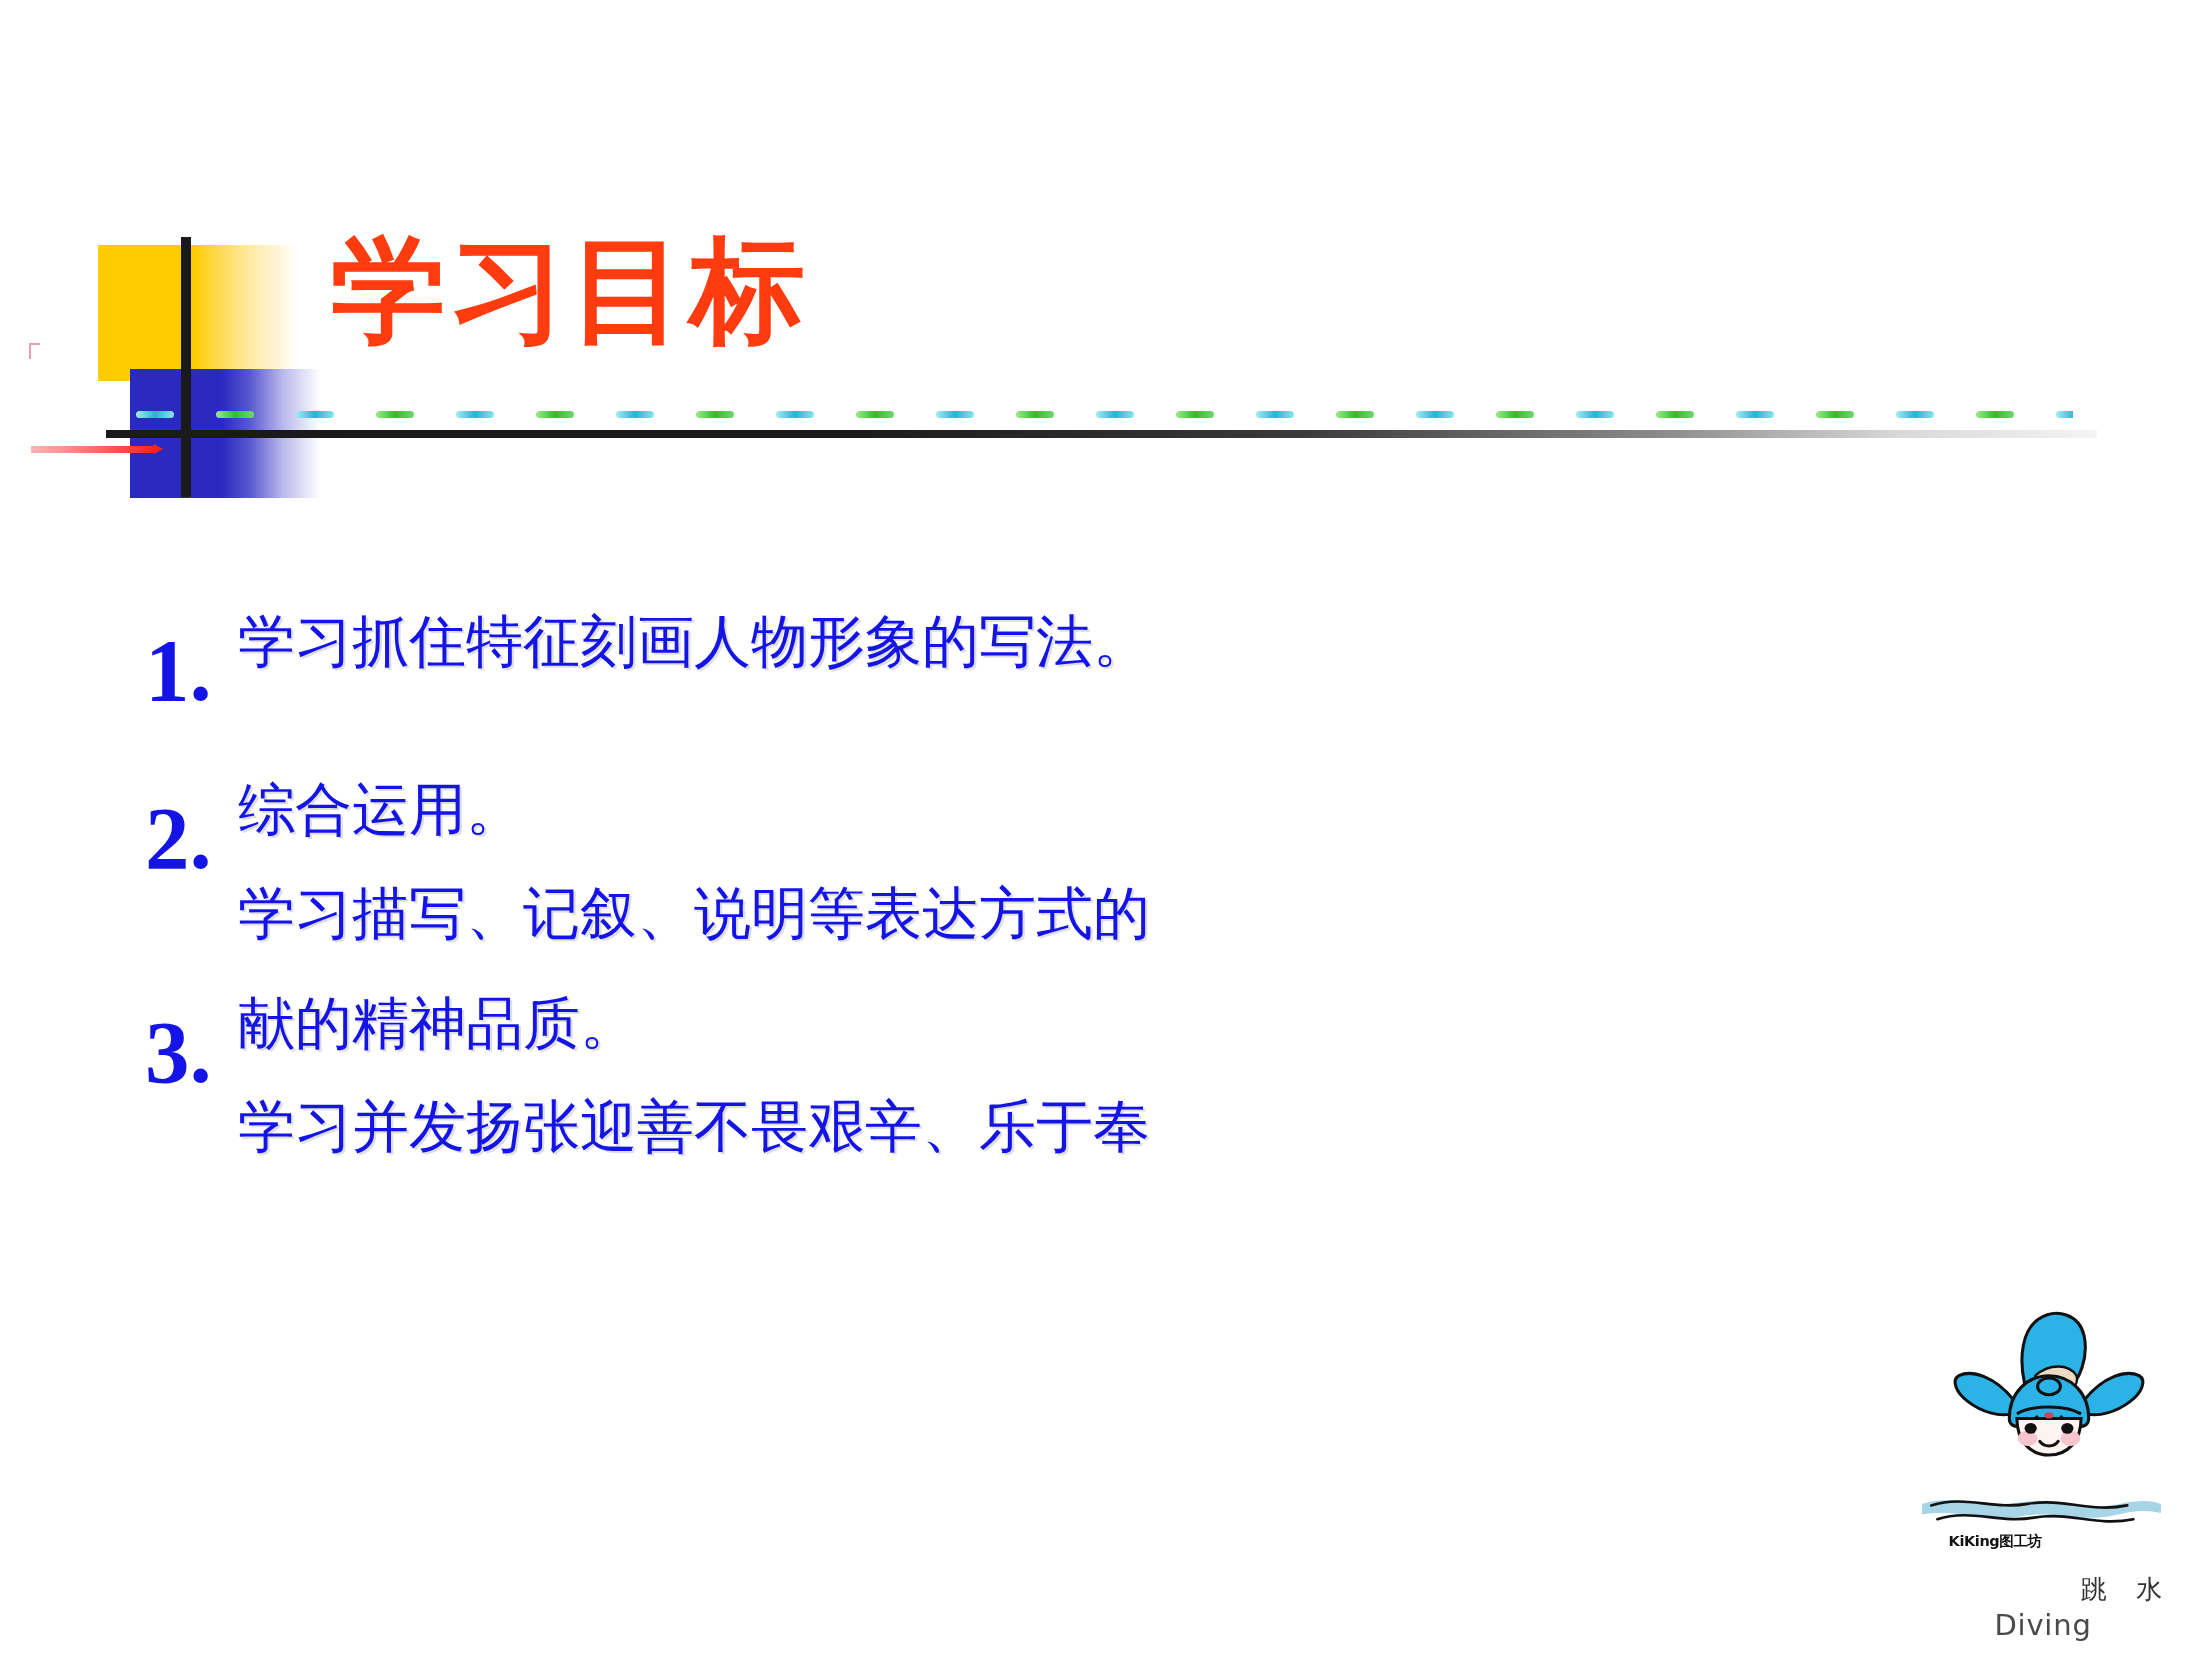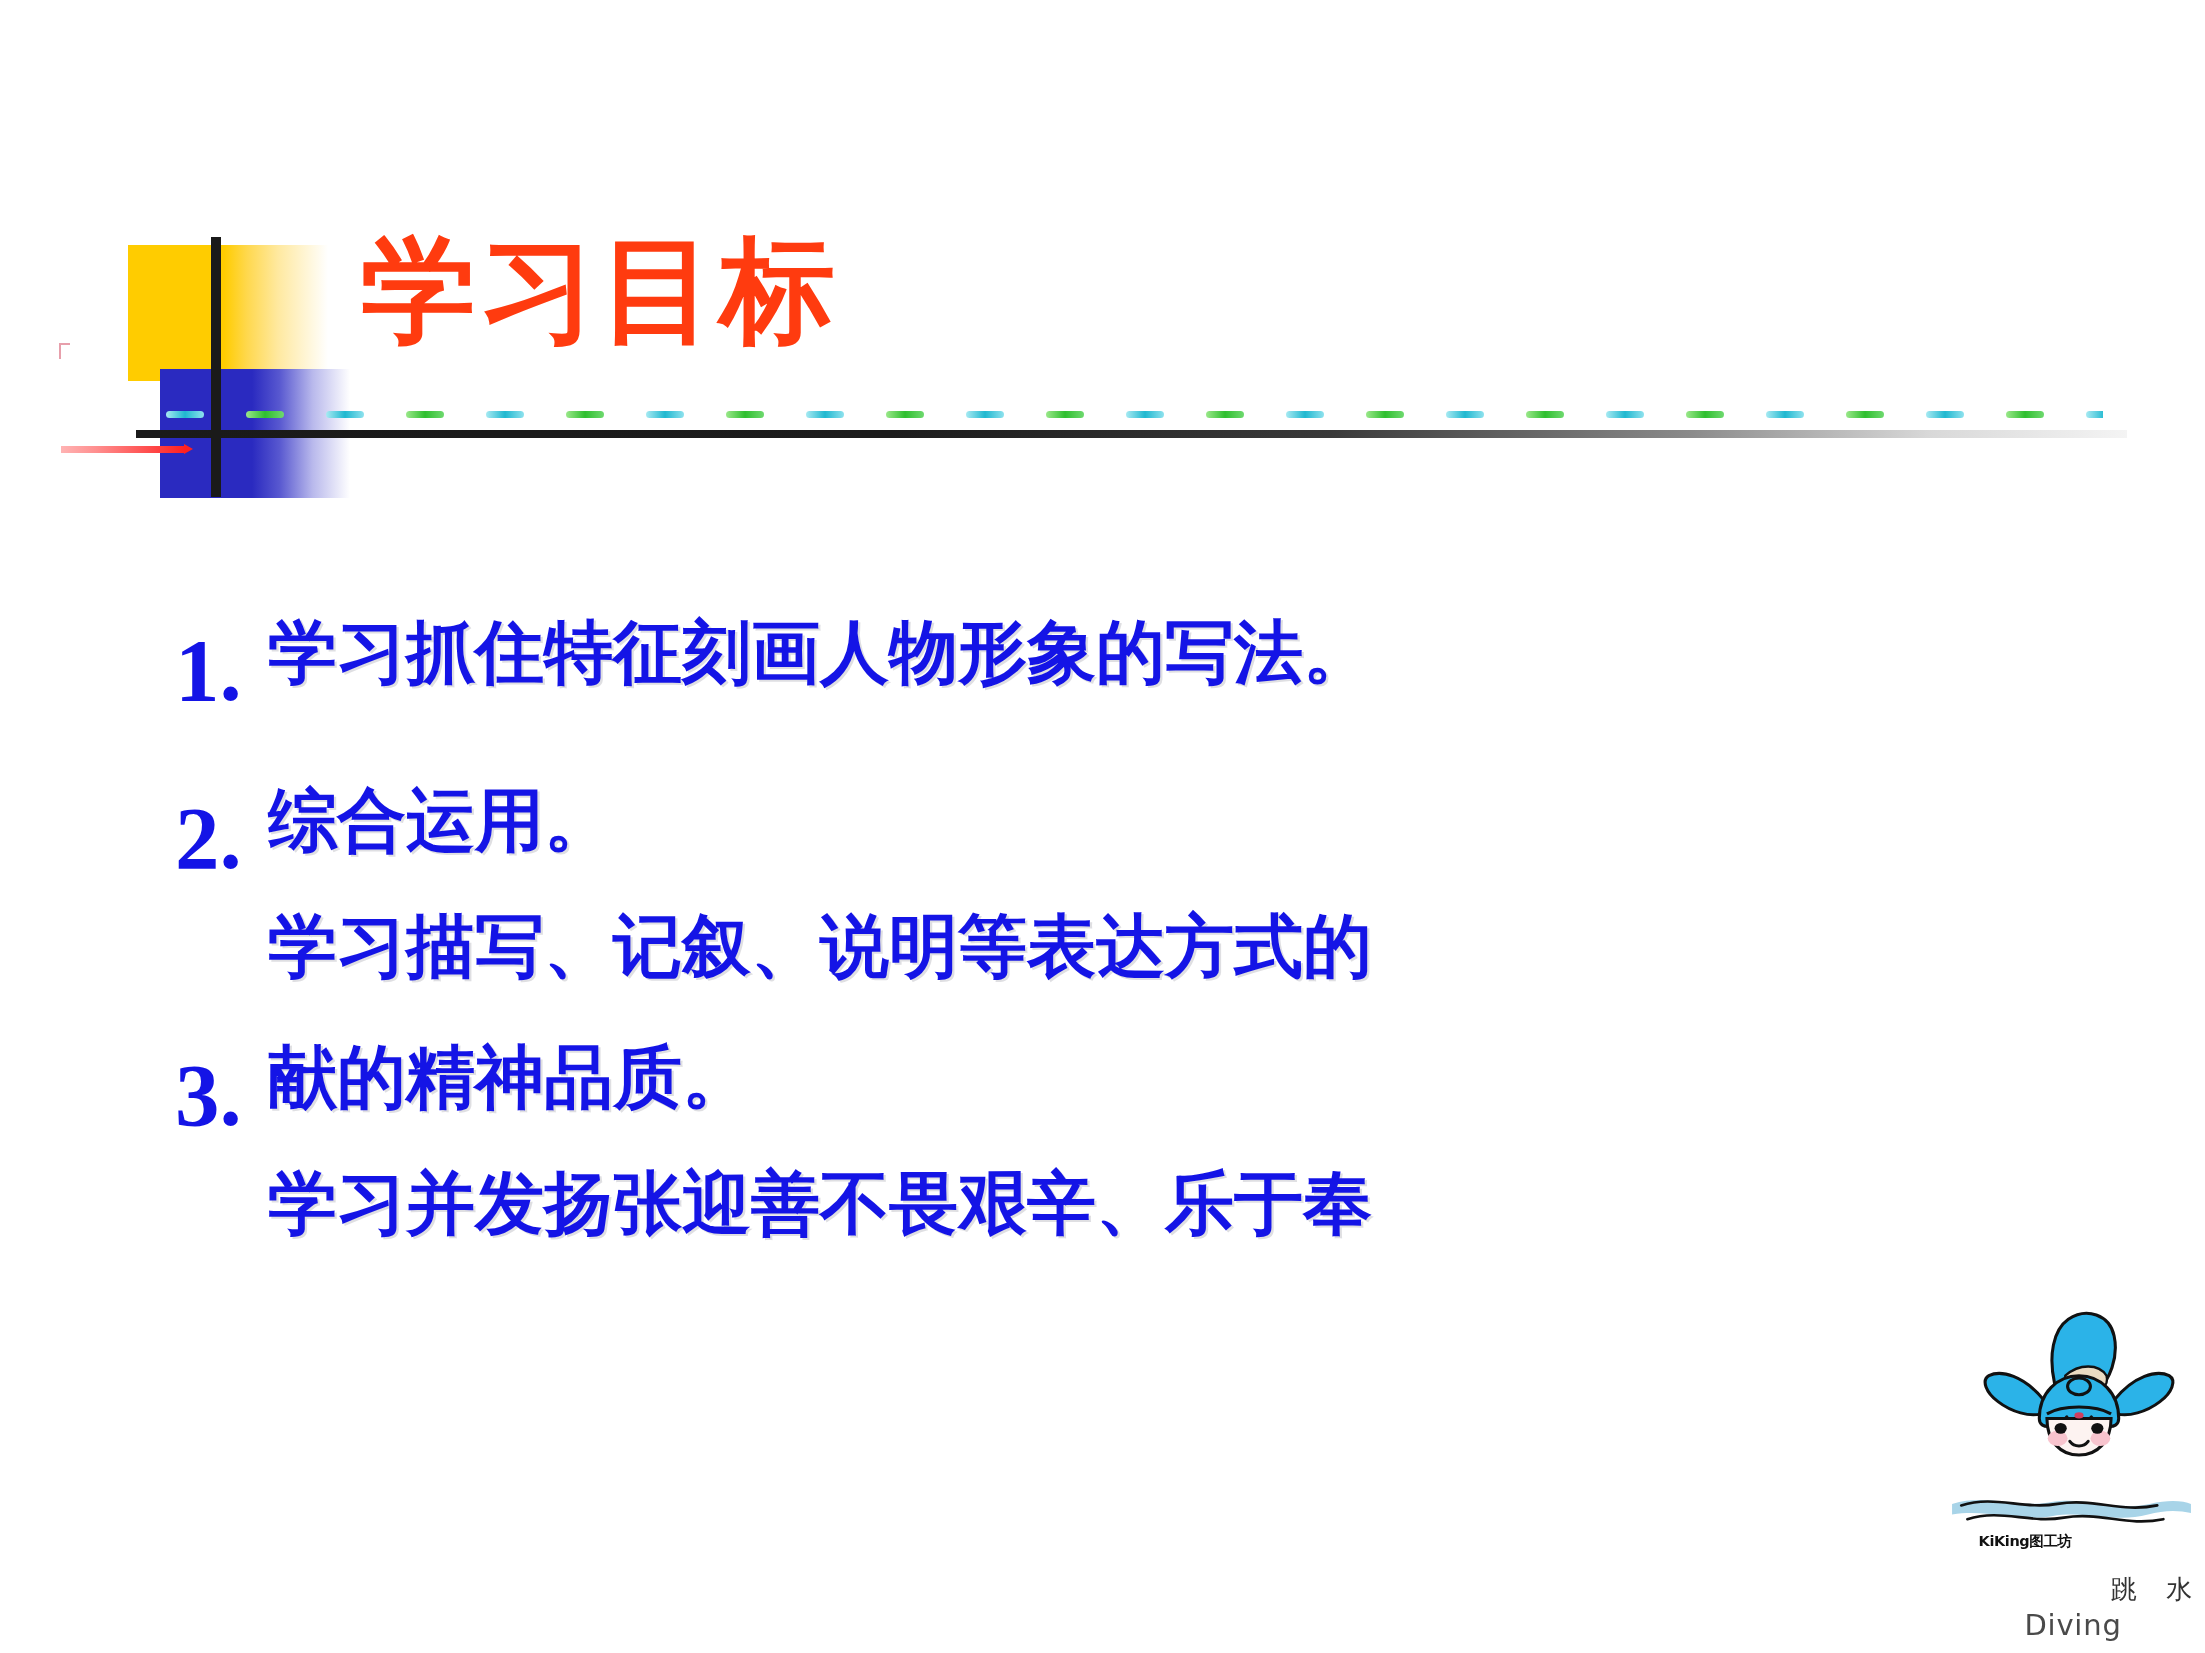--- a/index.html
+++ b/index.html
@@ -14,21 +14,20 @@
     position: relative;
     overflow: hidden;
     font-family: "Liberation Serif", "DejaVu Serif", serif;
   }
 
   
   #slide {
     position: absolute;
     inset: 0;
     background: #ffffff;
-    margin-left: 30px;
   }
 
   
   .deco-yellow-square {
     position: absolute;
     left: 98px;
     top: 245px;
     width: 96px;
     height: 136px;
     background: #FFCC00;
@@ -160,22 +159,22 @@
     font-weight: 700;
     color: #1414E6;
     line-height: 1.82;
     text-align: left;
   }
   .obj-lines {
     flex: 1 1 auto;
   }
   .obj-line {
     font-family: "DejaVu Sans", "Liberation Sans", sans-serif;
-    font-size: 69px;
-    font-weight: 700;
+    font-size: 57px;
+    font-weight: 400;
     color: #1414E6;
     line-height: 1.82;
     white-space: nowrap;
     text-shadow: 2.3px 2.3px 0 rgba(150,150,160,0.30);
   }
 
   
   .logo-block {
     position: absolute;
     left: 1913px;

